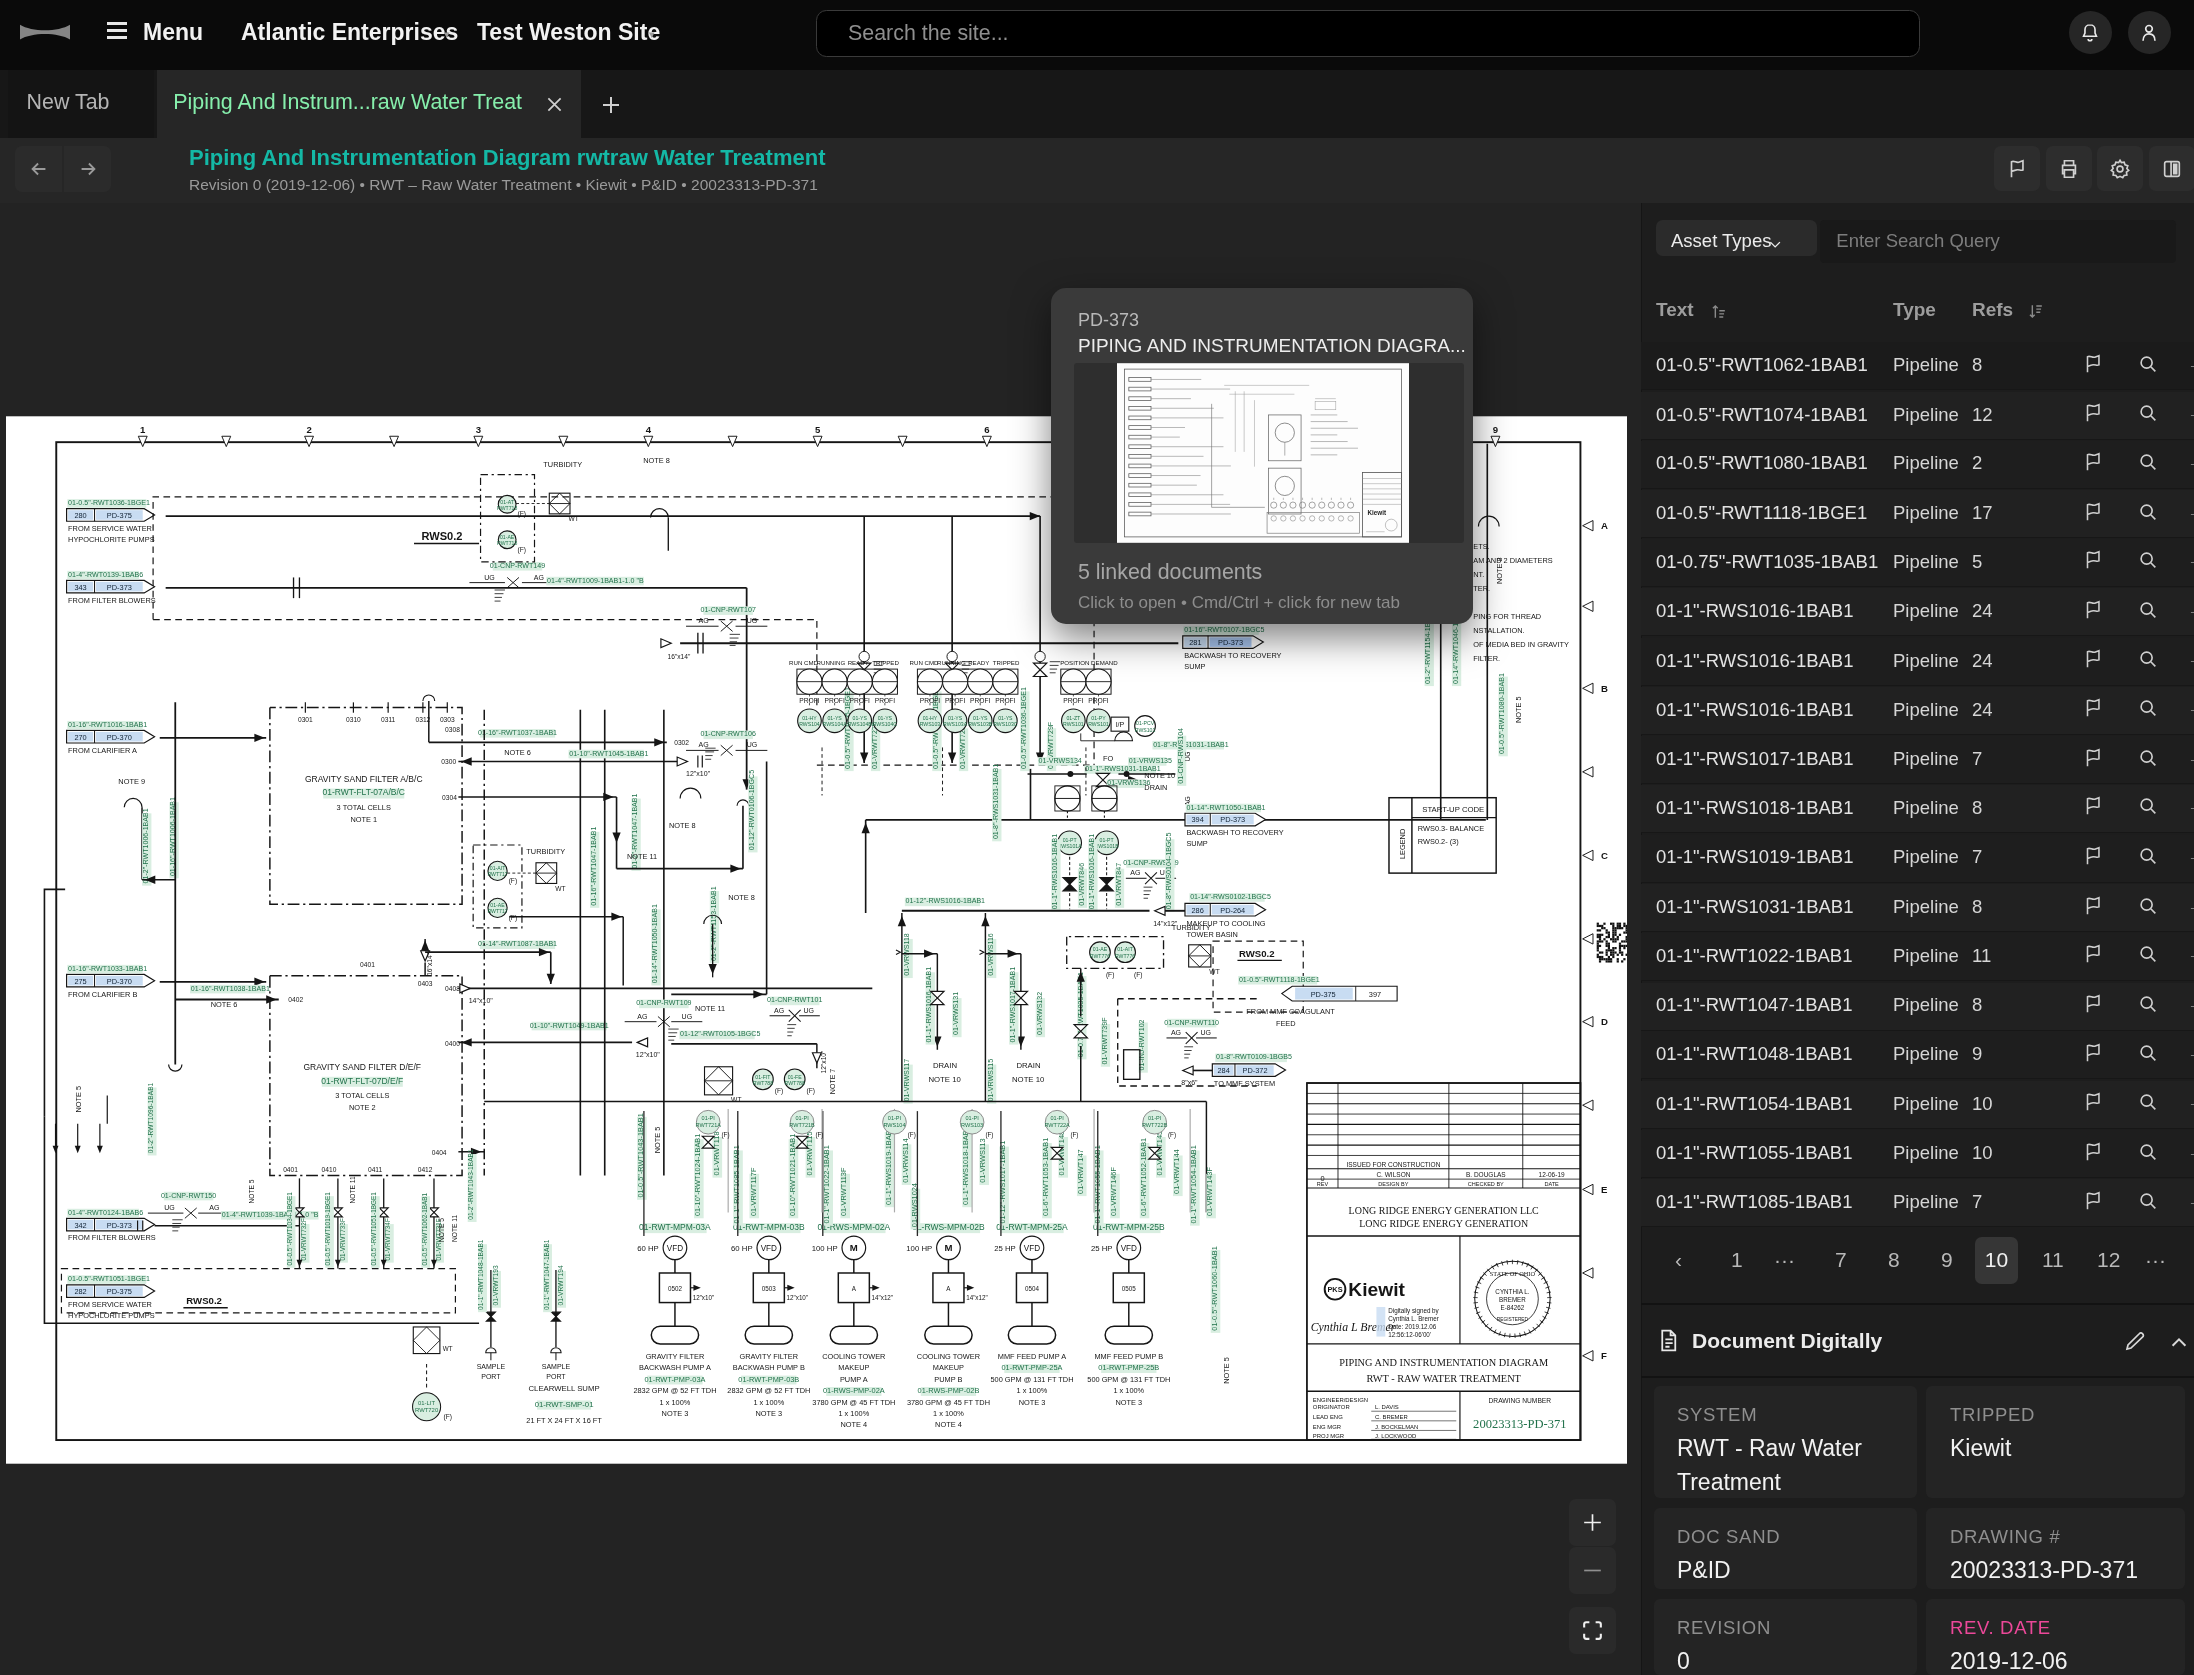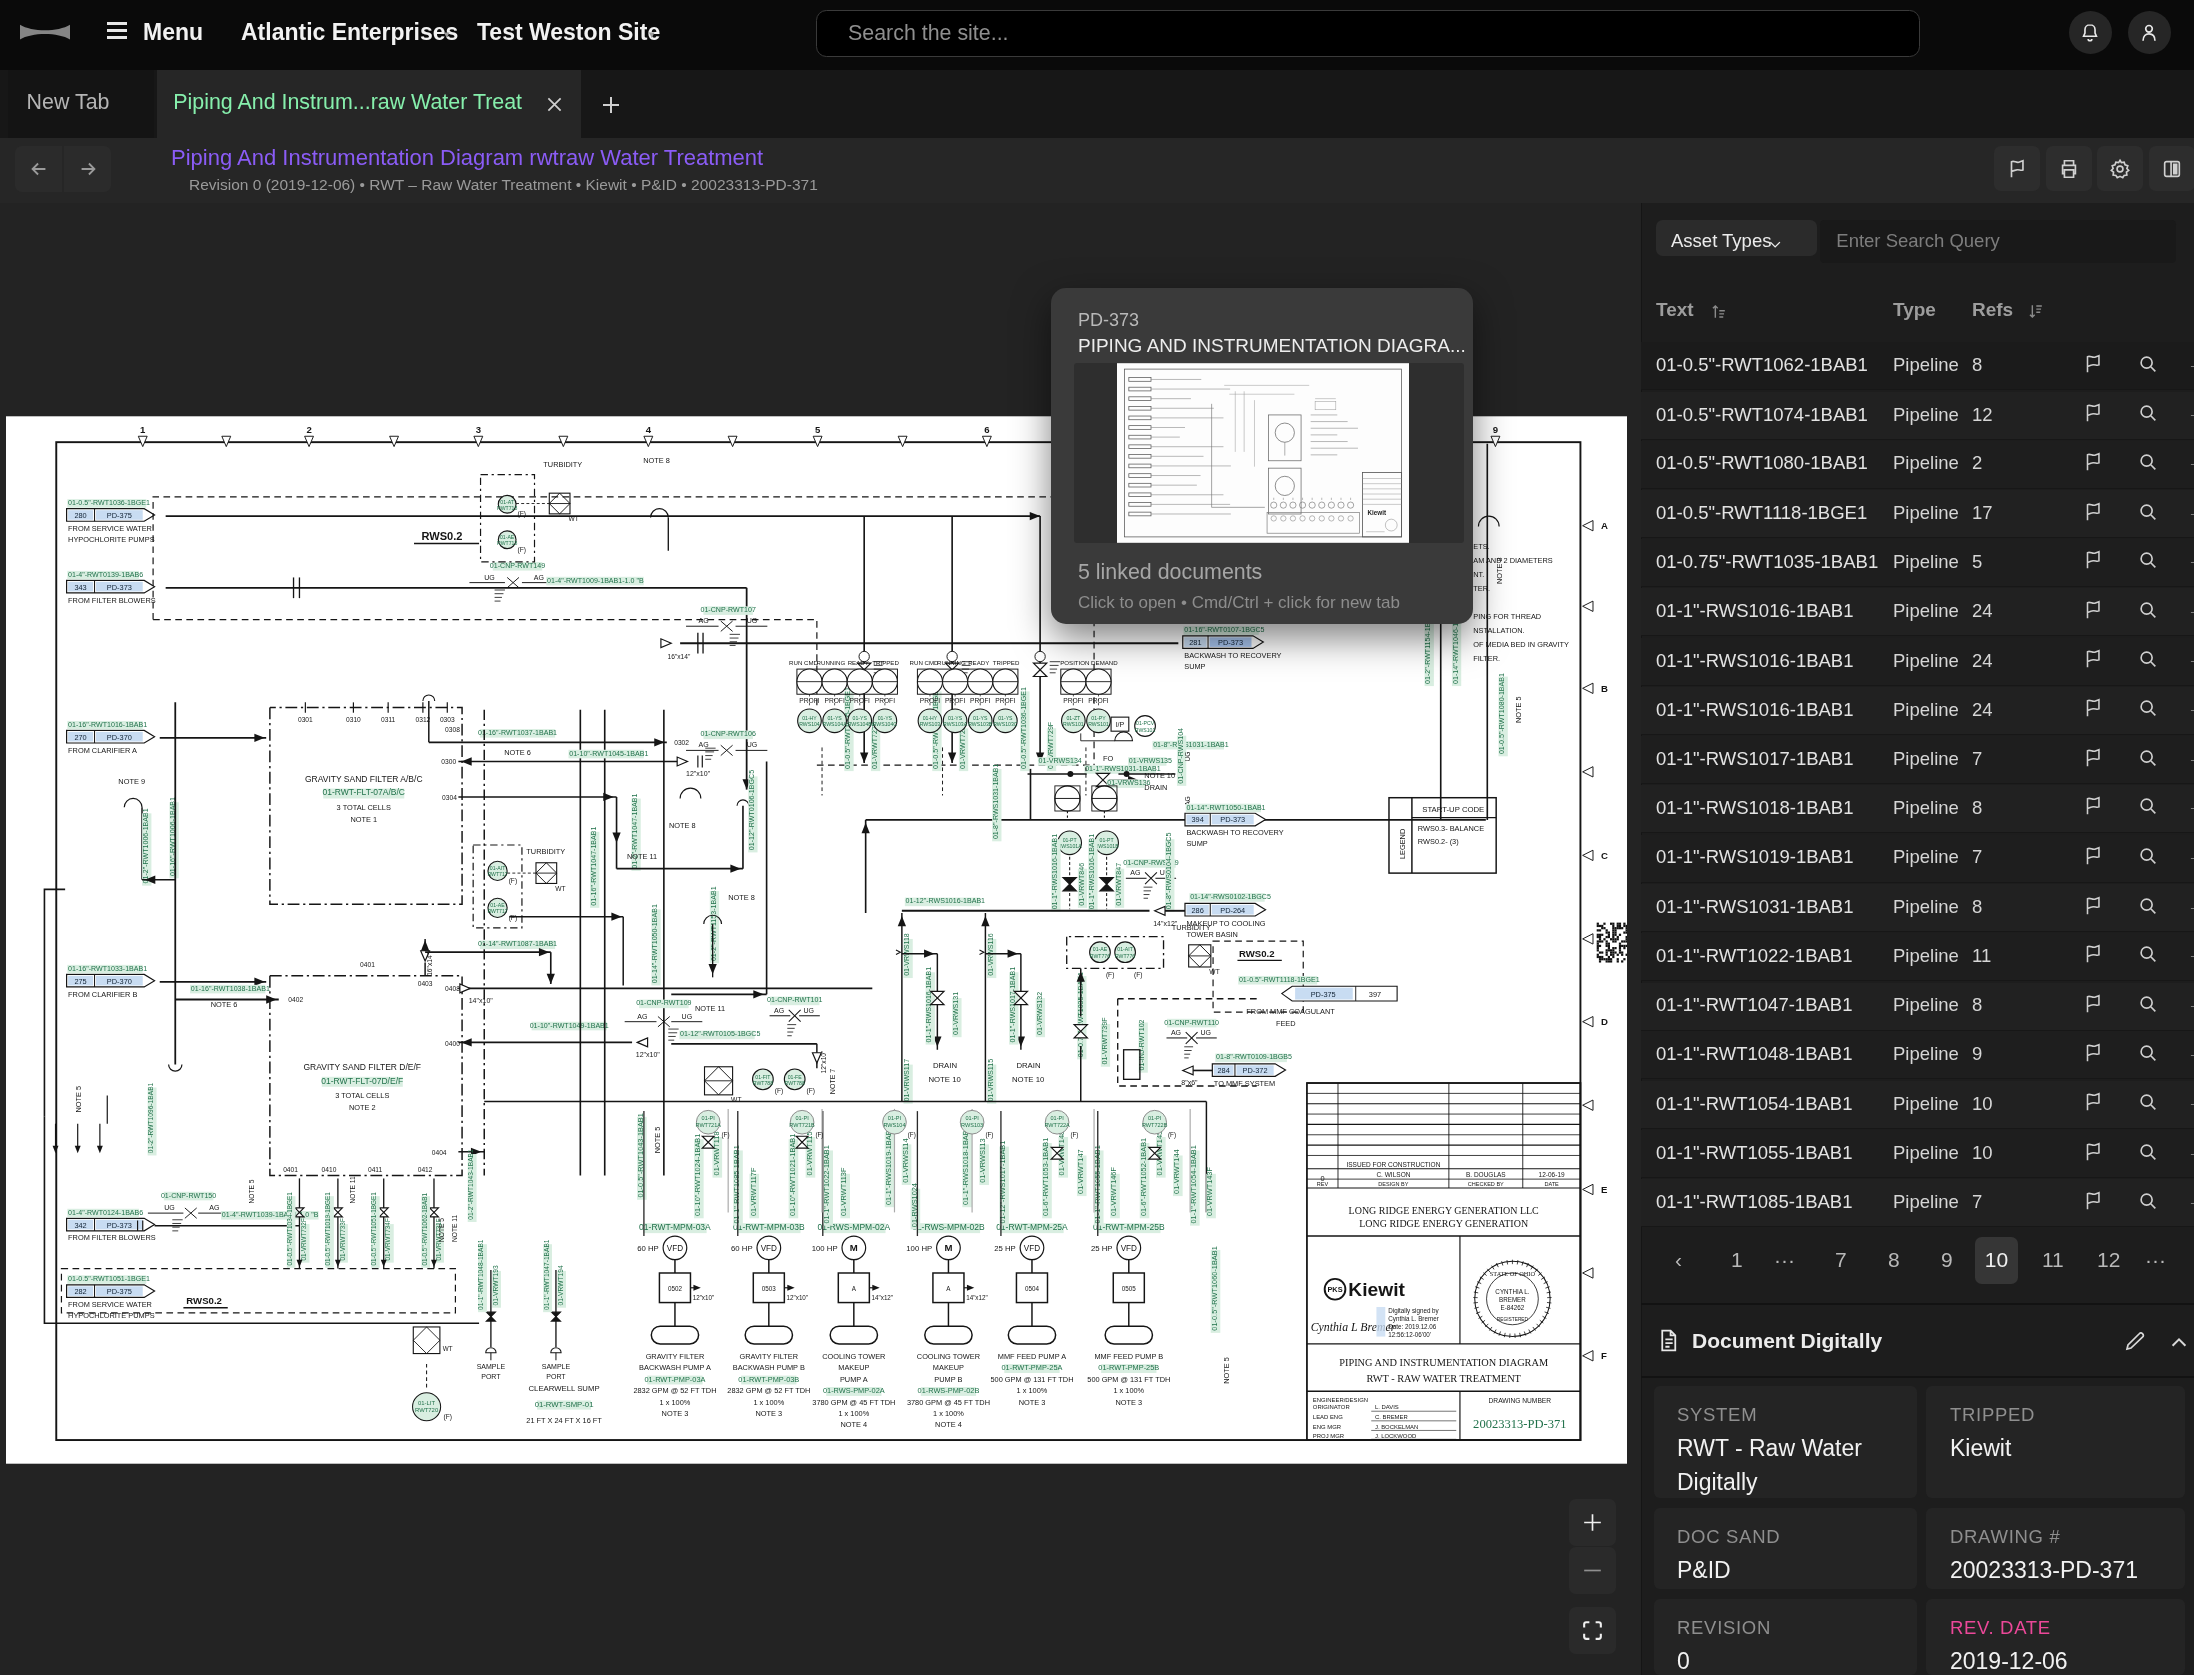--- a/index.html
+++ b/index.html
@@ -47,21 +47,21 @@
 <div class="ibtn" style="left:15px;top:146px;width:47px;height:46px;border-radius:6.7px 0 0 6.7px;background:#2b2b2b">
     <svg width="22" height="22" viewBox="0 0 24 24" stroke="#9a9a9a" stroke-width="2" fill="none">
       <path d="M19 12 L6 12 M11 6 L5 12 L11 18"></path>
     </svg>
   </div>
 <div class="ibtn" style="left:64px;top:146px;width:47px;height:46px;border-radius:0 6.7px 6.7px 0;background:#2b2b2b">
     <svg width="22" height="22" viewBox="0 0 24 24" stroke="#9a9a9a" stroke-width="2" fill="none">
       <path d="M5 12 L18 12 M13 6 L19 12 L13 18"></path>
     </svg>
   </div>
-<div class="abs" style="left:171px;top:145px;font-size:22px;font-weight:400;color:#8b5cf6">Piping And Instrumentation Diagram rwtraw Water Treatment</div>
+<div class="abs" style="left:189px;top:145px;font-size:22px;font-weight:700;color:#14b8a6">Piping And Instrumentation Diagram rwtraw Water Treatment</div>
 <div class="abs" style="left:189px;top:176px;font-size:15.5px;color:#9a9a9a">Revision 0 (2019-12-06) • RWT – Raw Water Treatment • Kiewit • P&amp;ID • 20023313-PD-371</div>
 <div class="ibtn" style="left:1994px;top:146px;width:46px;height:45px">
     <svg width="22" height="22" viewBox="0 0 24 24" stroke="#d0d0d0" stroke-width="1.8" fill="none">
       <path d="M6 21 L6 4 C9 2.6 11 5.4 14 4.6 C16 4 17.5 3.4 18.5 3 L18.5 13 C16 14.2 14 12 10.5 13.2 L6 14.6"></path>
     </svg>
   </div>
 <div class="ibtn" style="left:2046px;top:146px;width:46px;height:45px">
     <svg width="22" height="22" viewBox="0 0 24 24" stroke="#d0d0d0" stroke-width="1.8" fill="none">
       <path d="M7 8 L7 3 L17 3 L17 8 M7 17 L5 17 L5 8 L19 8 L19 17 L17 17 M7 13 L17 13 L17 21 L7 21 Z"></path>
     </svg>
@@ -1722,21 +1722,21 @@
 <svg class="abs" style="left:2123px;top:1329px" width="24" height="24" viewBox="0 0 24 24" stroke="#d8d8d8" stroke-width="1.7" fill="none">
     <path d="M4 20 L5 16 L16.5 4.5 a1.8 1.8 0 0 1 2.8 0 L19.7 5 a1.8 1.8 0 0 1 0 2.8 L8 19 L4 20 Z"></path>
   </svg>
 <svg class="abs" style="left:2168px;top:1332px" width="22" height="22" viewBox="0 0 24 24" stroke="#d8d8d8" stroke-width="2.2" fill="none">
     <path d="M5 15 L12 8 L19 15"></path>
   </svg>
 <div class="abs" style="left:1641px;top:1376px;width:553px;height:1.5px;background:#121212"></div>
 <div class="abs" style="left:1654px;top:1386px;width:263px;height:112px;background:#242424;border-radius:6px"></div>
 <div class="abs" style="left:1677px;top:1404px;font-size:18.5px;color:#8f8f8f;letter-spacing:0.7px">SYSTEM</div>
 <div class="abs" style="left:1677px;top:1435px;font-size:23px;color:#f2f2f2">RWT - Raw Water</div>
-<div class="abs" style="left:1677px;top:1469px;font-size:23px;color:#f2f2f2">Digitally</div>
+<div class="abs" style="left:1677px;top:1469px;font-size:23px;color:#f2f2f2">Treatment</div>
 <div class="abs" style="left:1926px;top:1386px;width:259px;height:112px;background:#242424;border-radius:6px"></div>
 <div class="abs" style="left:1950px;top:1404px;font-size:18.5px;color:#8f8f8f;letter-spacing:0.7px">TRIPPED</div>
 <div class="abs" style="left:1950px;top:1435px;font-size:23px;color:#f2f2f2">Kiewit</div>
 <div class="abs" style="left:1654px;top:1508px;width:263px;height:81px;background:#242424;border-radius:6px"></div>
 <div class="abs" style="left:1677px;top:1526px;font-size:18.5px;color:#8f8f8f;letter-spacing:0.7px">DOC SAND</div>
 <div class="abs" style="left:1677px;top:1557px;font-size:23px;color:#f2f2f2">P&amp;ID</div>
 <div class="abs" style="left:1926px;top:1508px;width:259px;height:81px;background:#242424;border-radius:6px"></div>
 <div class="abs" style="left:1950px;top:1526px;font-size:18.5px;color:#8f8f8f;letter-spacing:0.7px">DRAWING #</div>
 <div class="abs" style="left:1950px;top:1557px;font-size:23px;color:#f2f2f2">20023313-PD-371</div>
 <div class="abs" style="left:1654px;top:1599px;width:263px;height:76px;background:#242424;border-radius:6px"></div>

